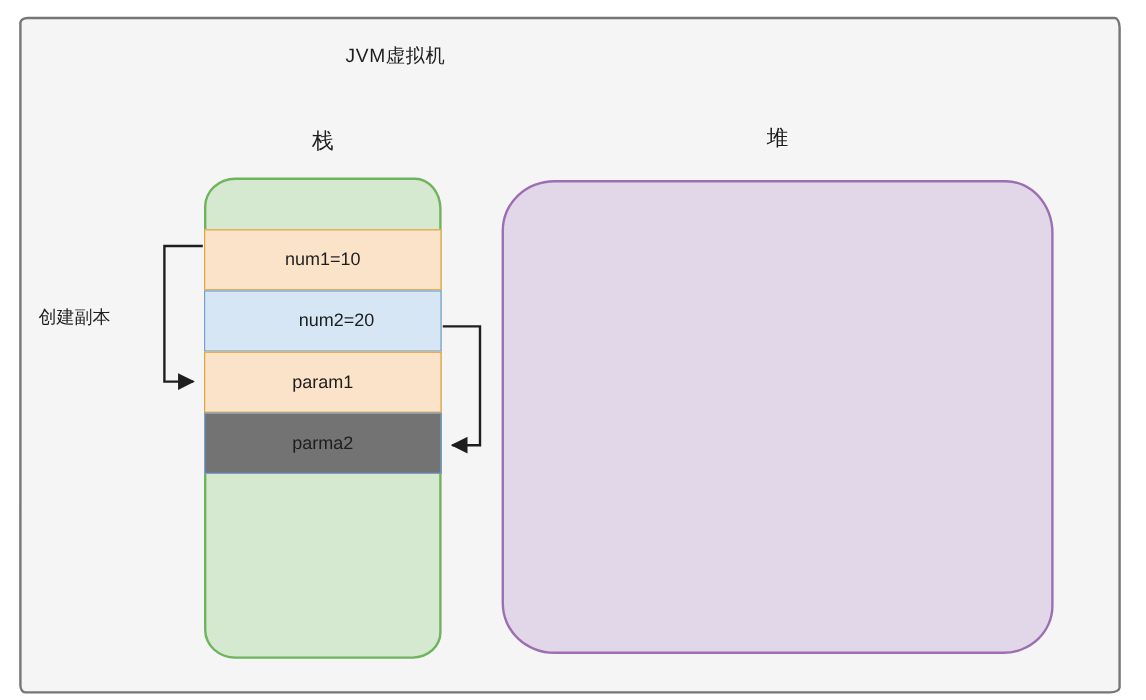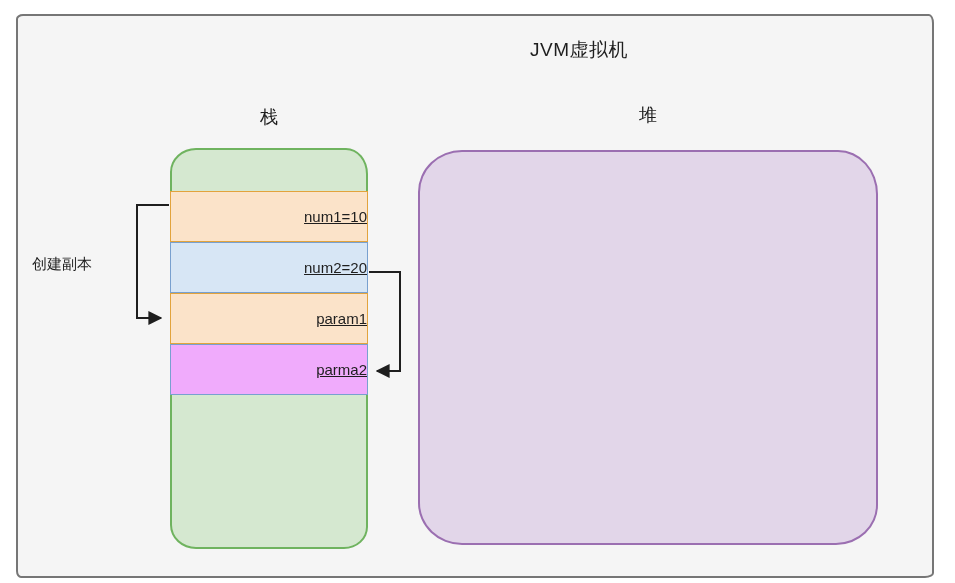--- a/index.html
+++ b/index.html
@@ -24,22 +24,22 @@
     height: 564px;
     border: 2px solid #767676;
     border-radius: 7px 5px 9px 5px / 5px 9px 5px 7px;
     box-sizing: border-box;
   }
   .diagram-title {
     position: absolute;
     left: 288px;
     top: 37px;
     width: 340px;
-    text-align: right;
-    font-size: 19px;
+    text-align: left;
+    font-size: 16px;
     letter-spacing: 0.5px;
   }
   .region-label {
     position: absolute;
     text-align: center;
     font-size: 18px;
   }
   .stack-label { left: 170px; top: 105px; width: 198px; }
   .heap-label  { left: 418px; top: 103px; width: 460px; }
   .stack-box {
@@ -67,23 +67,22 @@
   .stack-row {
     position: absolute;
     left: 170px;
     width: 198px;
     height: 51px;
     border-width: 1.5px;
     border-style: solid;
     box-sizing: border-box;
     display: flex;
     align-items: center;
-    justify-content: flex-end;
+    justify-content: center;
     font-size: 15px;
-    text-decoration: underline;
   }
   .row-0 { top: 191px; }
   .row-1 { top: 242px; }
   .row-2 { top: 293px; }
   .row-3 { top: 344px; }
   .annotation-label {
     position: absolute;
     left: 32px;
     top: 255px;
     width: 96px;
@@ -121,21 +120,21 @@
   </div>
 
   <div class="stack-row row-1" style="background-color: rgb(215, 230, 245); border-color: rgb(120, 160, 207); padding-left: 23px;">
     <span>num2=20</span>
   </div>
 
   <div class="stack-row row-2" style="background-color: rgb(251, 227, 201); border-color: rgb(226, 163, 60);">
     <span>param1</span>
   </div>
 
-  <div class="stack-row row-3" style="background-color: #f0abfc; border-color: rgb(120, 160, 207);">
+  <div class="stack-row row-3" style="background-color: #737373; border-color: rgb(120, 160, 207);">
     <span>parma2</span>
   </div>
 
   <div class="annotation-label">创建副本</div>
 
   <svg class="arrow-layer" viewBox="0 0 955 583" xmlns="http://www.w3.org/2000/svg">
     <defs>
       <marker id="arrowhead" viewBox="0 0 10 10" refX="9" refY="5" markerWidth="7" markerHeight="7" orient="auto-start-reverse">
         <path d="M0,0 L10,5 L0,10 z" style="fill: rgb(30, 30, 30);"></path>
       </marker>

